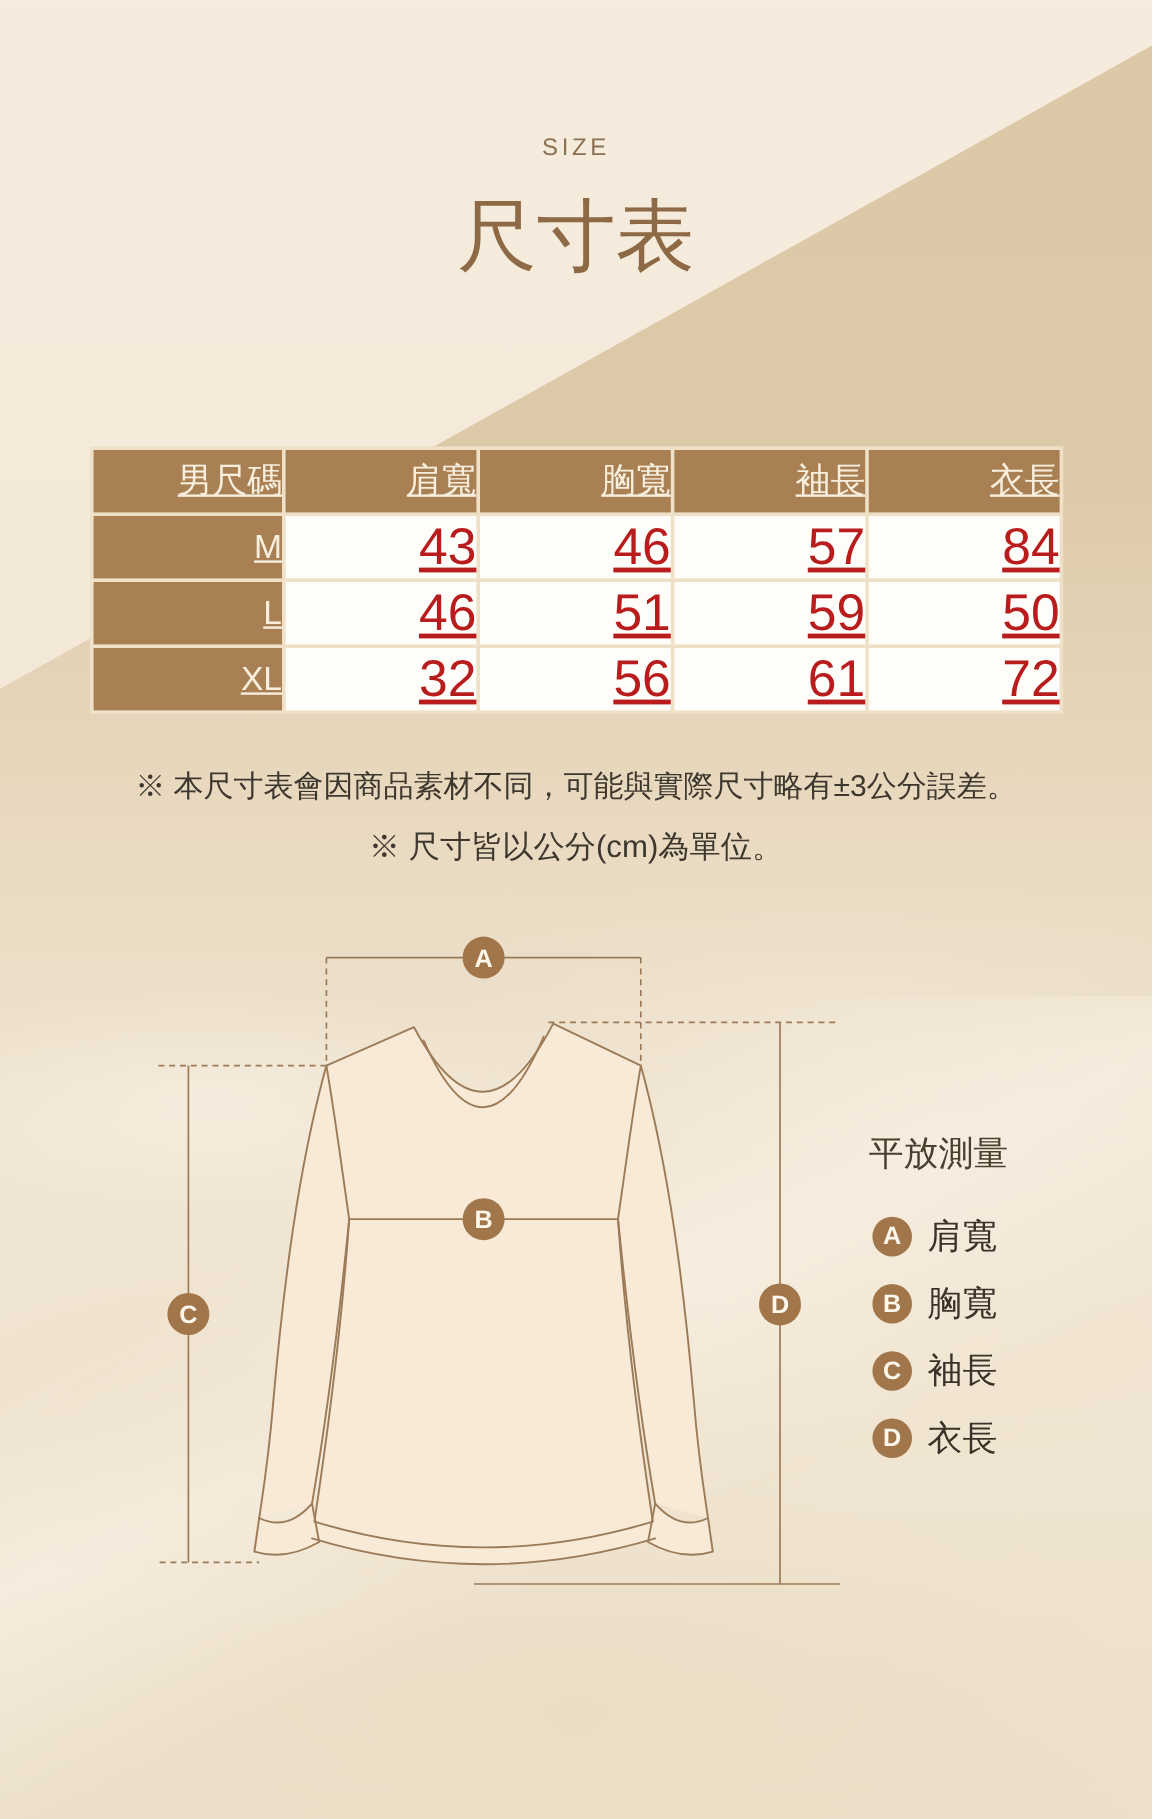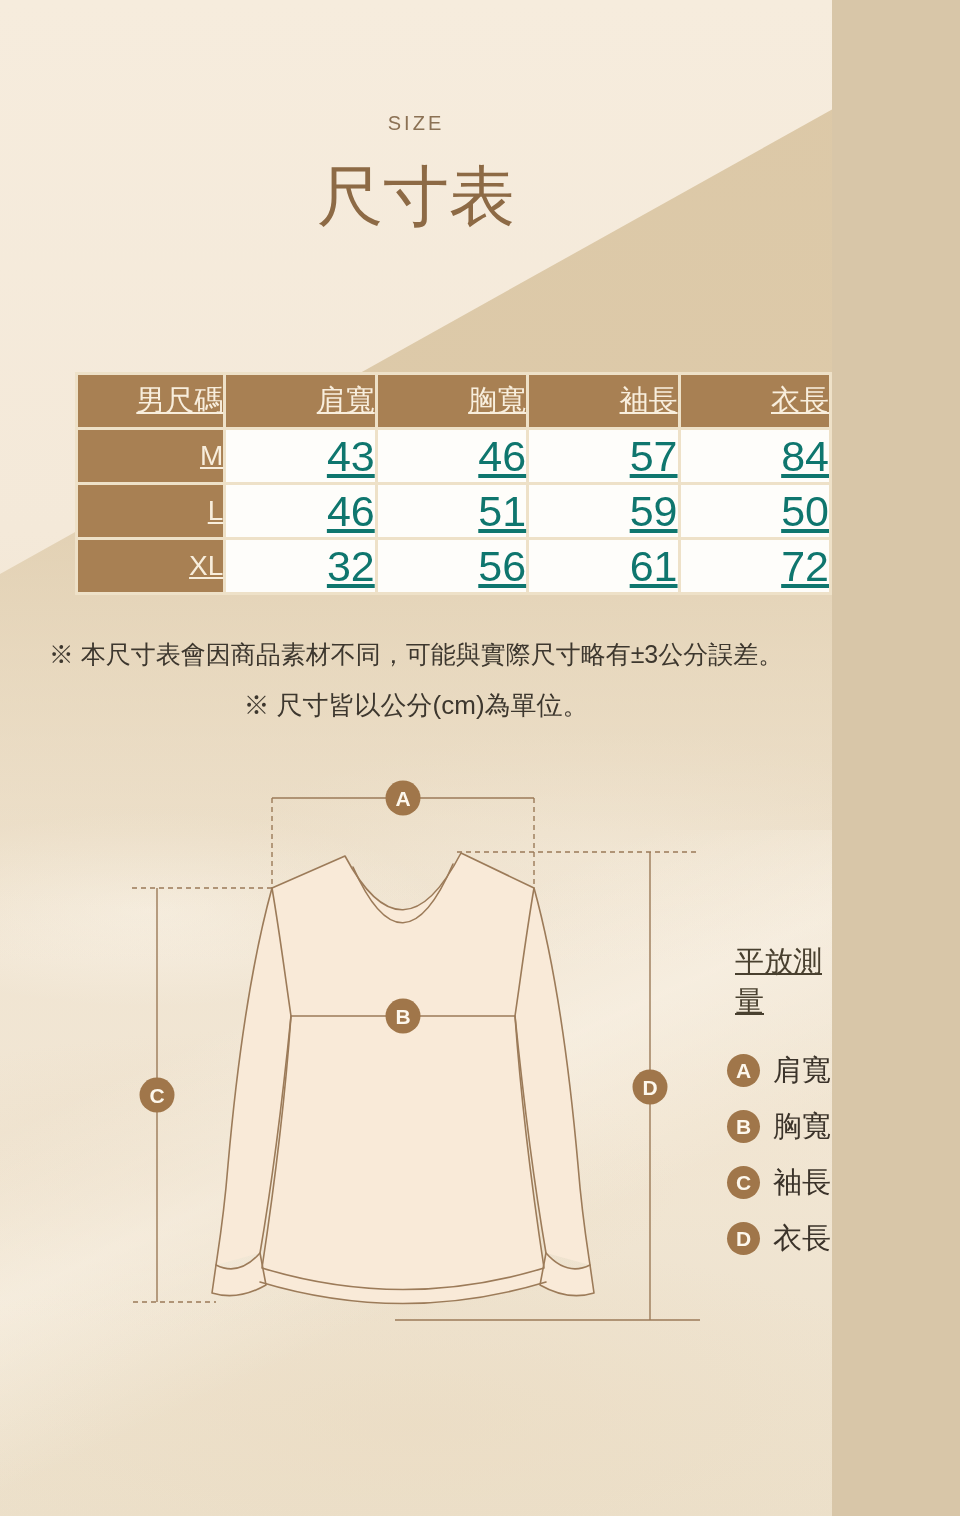--- a/index.html
+++ b/index.html
@@ -1,18 +1,18 @@
 <!DOCTYPE html>
 <html><head>
 <meta charset="utf-8">
 <style>
   html,body{margin:0;padding:0;background:#cbb�;}
   body{background:#d8c6a8;}
   .page{
-    position:relative;width:832px;height:1516px;overflow:hidden;
+    position:relative;width:960px;height:1516px;overflow:hidden;
     font-family:"Liberation Sans",sans-serif;
     background:
       radial-gradient(420px 140px at 18% 60%, rgba(253,248,239,.55), transparent 70%),
       radial-gradient(520px 170px at 72% 56%, rgba(250,243,232,.5), transparent 70%),
       radial-gradient(620px 210px at 28% 78%, rgba(232,215,189,.5), transparent 72%),
       radial-gradient(560px 190px at 82% 74%, rgba(241,228,207,.6), transparent 70%),
       radial-gradient(720px 250px at 50% 94%, rgba(234,218,192,.55), transparent 75%),
       linear-gradient(180deg,#f6ecdd 0%,#f4e9d9 35%,#f0e4d1 55%,#f1e6d4 75%,#ece0ca 100%);
   }
   
@@ -36,30 +36,30 @@
     font-size:37px;color:#4e3d2b;}
   .subtitle .slash{color:#a68a62;font-size:30px;padding:0 13px;vertical-align:3px;}
 
   .table-wrap{position:absolute;left:75px;top:372px;}
   table.size-table{border-collapse:separate;border-spacing:3px;background:#eee1c8;}
   .size-table td,.size-table th{padding:0;text-align:right;vertical-align:middle;font-weight:400;text-decoration:underline;}
   .size-table .hdr{background:#a88053;color:#f8eedd;font-size:29px;height:52px;}
   .size-table .col-size{width:157px;}
   .size-table .col-val{width:159px;}
   .size-table .rowlab{background:#a88053;color:#f8eedd;font-size:28px;height:52px;}
-  .size-table .val{background:#fefdfa;color:#0f766e;font-size:43px;height:52px;}
+  .size-table .val{background:#fefdfa;color:#b91c1c;font-size:43px;height:52px;}
 
   .notes{position:absolute;top:638px;left:0;width:100%;text-align:center;color:#3d372e;}
   .note-line1{font-size:25px;}
   .note-line2{font-size:26px;margin-top:17px;}
 
   .diagram-svg{position:absolute;left:110px;top:775px;width:600px;height:560px;}
 
   .legend{position:absolute;left:715px;top:942px;}
-  .legend-title{font-size:29px;color:#49402f;margin:0 0 32px 20px;text-decoration:underline;}
+  .legend-title{font-size:29px;color:#49402f;margin:0 0 32px 9px;}
   .legend-item{display:flex;align-items:center;margin:0 0 23px 12px;height:33px;}
   .legend-badge{width:33px;height:33px;border-radius:50%;background:#a0764a;color:#fdf7ec;
     font-size:21px;font-weight:700;line-height:33px;text-align:center;flex:0 0 33px;}
   .legend-label{font-size:29px;color:#3b332a;margin-left:13px;}
 
   .badge-circle{fill:#a0764a;}
   .badge-letter{fill:#fdf7ec;font-family:"Liberation Sans",sans-serif;font-size:21px;font-weight:700;
     text-anchor:middle;}
   .shirt-fill{fill:#f9ead8;stroke:none;}
   .shirt-line{fill:none;stroke:#9c7b59;stroke-width:1.6;stroke-linejoin:round;stroke-linecap:round;}

